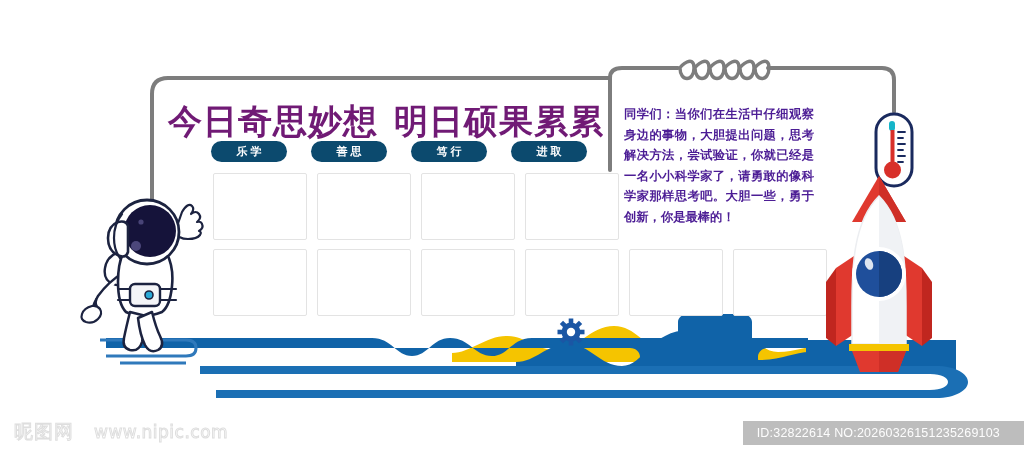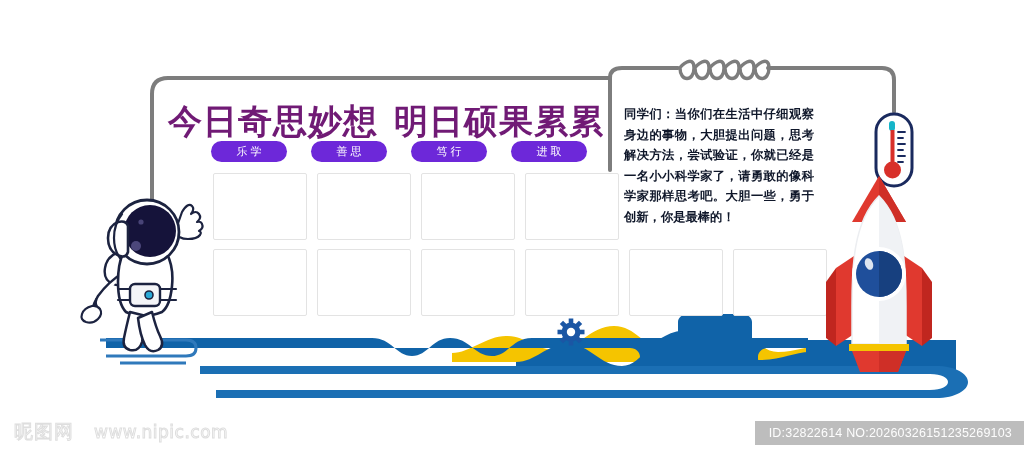--- a/index.html
+++ b/index.html
@@ -54,24 +54,24 @@
     left: 211px;
     top: 141px;
     z-index: 5;
     display: flex;
     gap: 24px;
   }
   .pill {
     width: 76px;
     height: 21px;
     border-radius: 11px;
-    background: #6d28d9;
+    background: #0c4a6e;
     color: #ffffff;
     font-size: 11px;
-    font-weight: normal;
+    font-weight: bold;
     letter-spacing: 3px;
     display: flex;
     align-items: center;
     justify-content: center;
     text-indent: 3px;
     font-family: "DejaVu Sans", "Liberation Sans", sans-serif;
     cursor: pointer;
   }
 
   
@@ -102,21 +102,21 @@
 
   
   #body-text {
     position: absolute;
     left: 624px;
     top: 104px;
     width: 190px;
     z-index: 5;
     font-size: 12.3px;
     line-height: 20.5px;
-    color: #0f172a;
+    color: #4c1d95;
     font-weight: bold;
     text-align: justify;
     font-family: Liberation Serif, serif;
   }
 
   
   #watermark {
     position: absolute;
     left: 14px;
     top: 419px;
@@ -134,21 +134,21 @@
     margin-left: 20px;
   }
   #idbar {
     position: absolute;
     right: 0px;
     top: 421px;
     z-index: 8;
     background: #bdbdbd;
     color: #fdfdfd;
     font-size: 12.5px;
-    padding: 5px 12px 5px 14px;
+    padding: 5px 24px 5px 14px;
     letter-spacing: 0.2px;
     white-space: nowrap;
     font-family: "Liberation Sans", sans-serif;
   }
 </style>
 </head>
 <body>
 
 <div id="stage">
 

